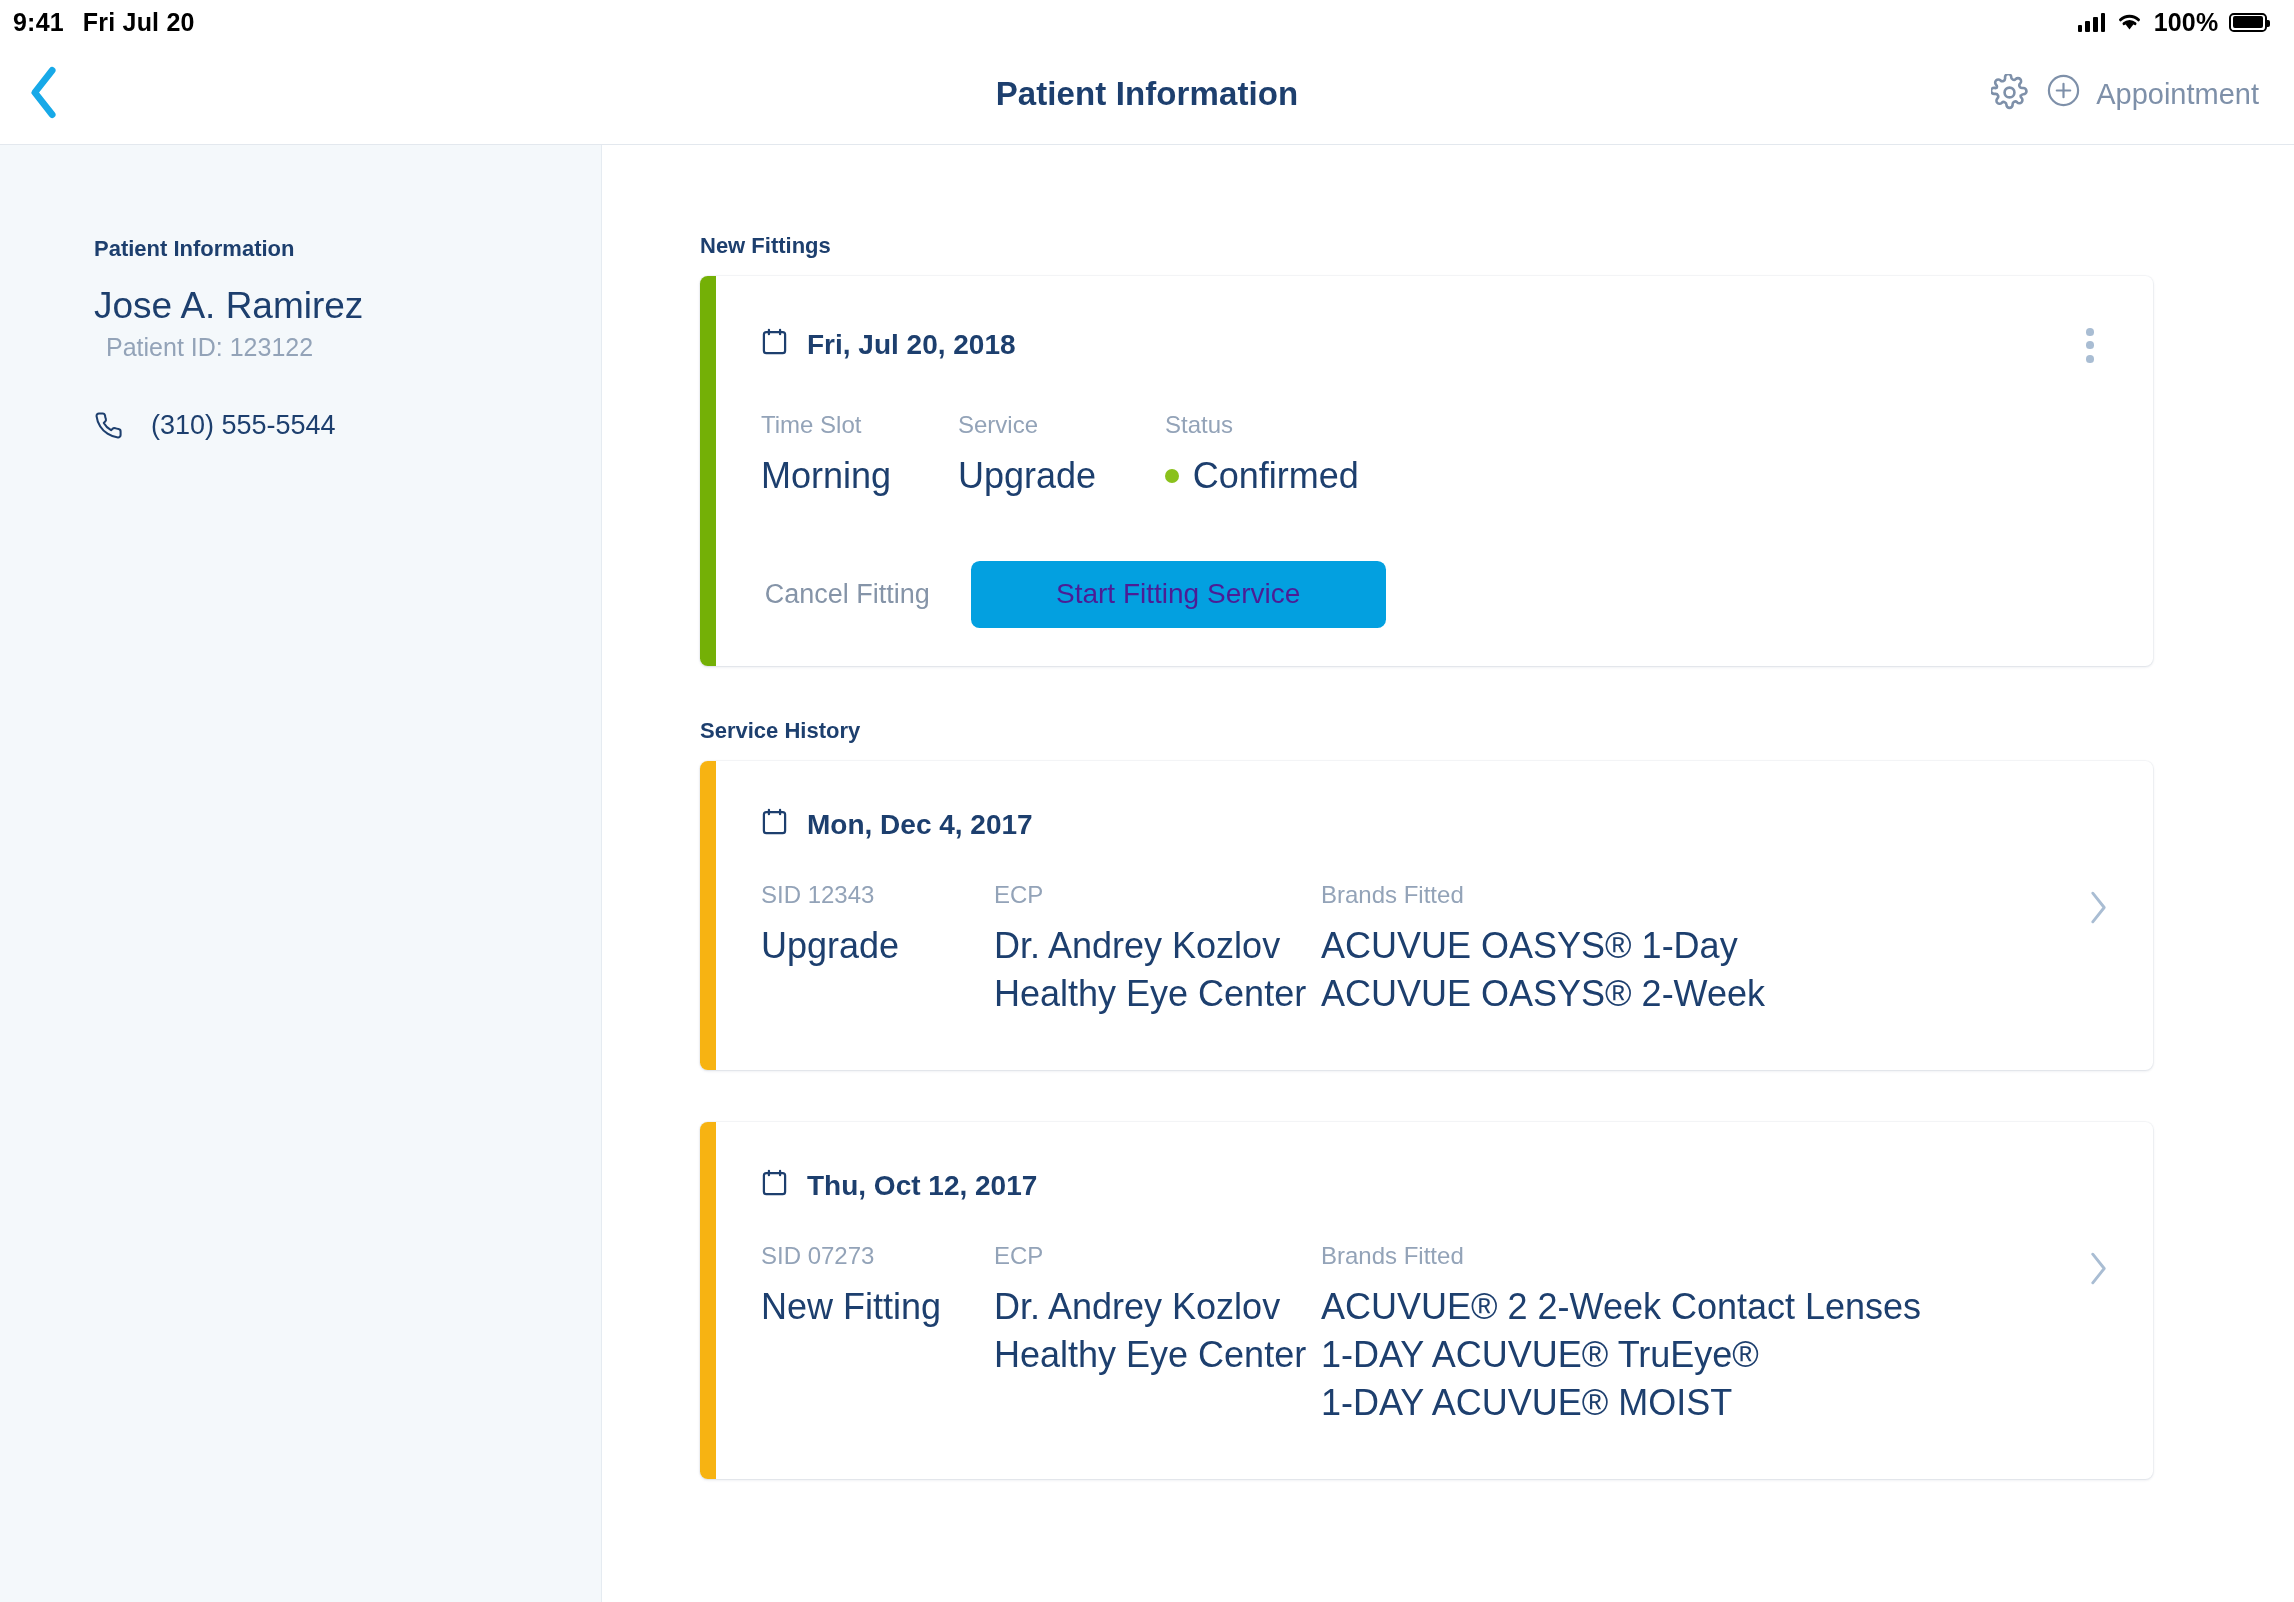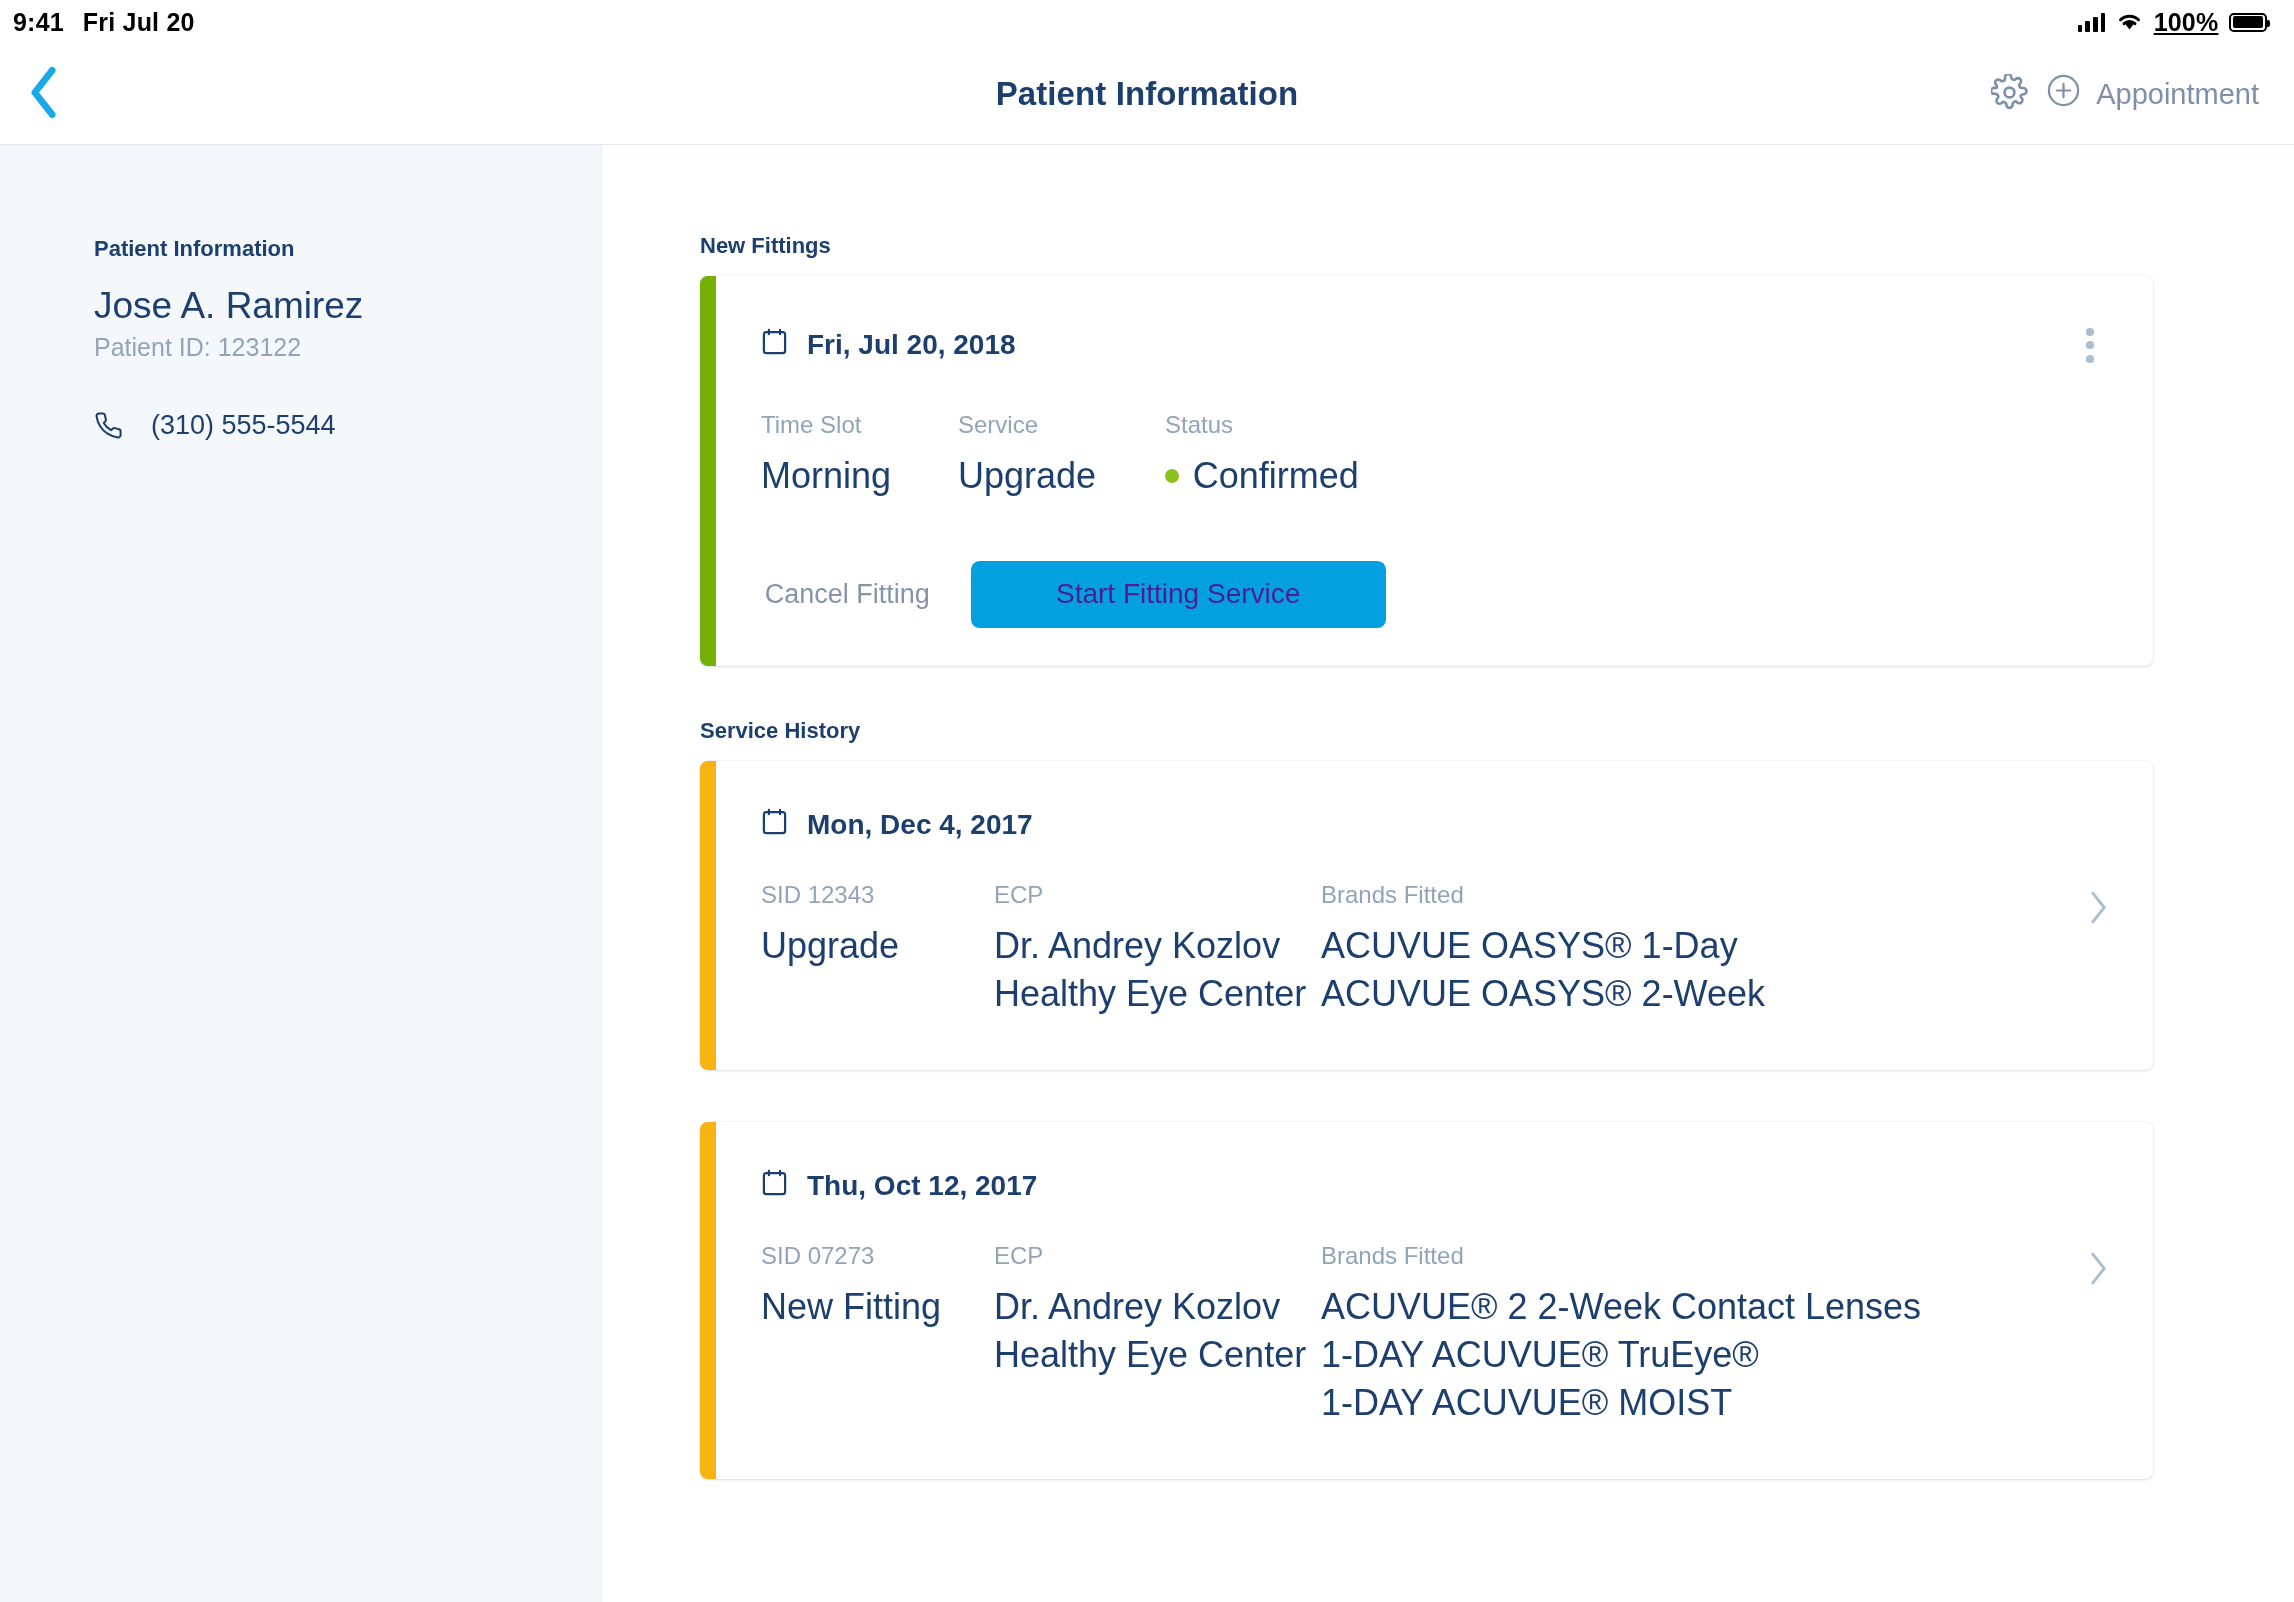--- a/index.html
+++ b/index.html
@@ -23,21 +23,21 @@
     align-items: center;
     justify-content: space-between;
     padding: 0 27px 0 13px;
     box-sizing: border-box;
     font-size: 25px;
     font-weight: 700;
     color: #000000;
     letter-spacing: 0.2px;
   }
   .status-left { display: flex; align-items: baseline; gap: 19px; }
-  .status-right { display: flex; align-items: center; gap: 10.6px; text-decoration: underline; }
+  .status-right { display: flex; align-items: center; gap: 10.6px; }
   .sig-bars { display: flex; align-items: flex-end; gap: 2.9px; height: 19px; }
   .sig-bars i { display: block; width: 4.8px; background: #000; border-radius: 1px; }
   .sig-bars i:nth-child(1) { height: 6.7px; }
   .sig-bars i:nth-child(2) { height: 10.6px; }
   .sig-bars i:nth-child(3) { height: 14.4px; }
   .sig-bars i:nth-child(4) { height: 19px; }
   .battery {
     width: 38px; height: 19px;
     border: 2.3px solid #000; border-radius: 4.8px;
     padding: 1.9px; box-sizing: border-box;
@@ -108,21 +108,21 @@
   }
   .patient-name {
     font-size: 37px;
     color: #1d3f6e;
     margin: 0 0 5.8px 0;
     font-weight: 400;
   }
   .patient-id {
     font-size: 25px;
     color: #93a3b8;
-    margin: 0 0 48px 0;
+    margin: 0 0 48px 12px;
   }
   .contact-row {
     display: flex;
     align-items: center;
     gap: 28px;
     font-size: 27px;
     color: #1d3f6e;
     margin-bottom: 21px;
   }
   .contact-icon { width: 29px; height: 29px; display: flex; align-items: center; justify-content: center; }

